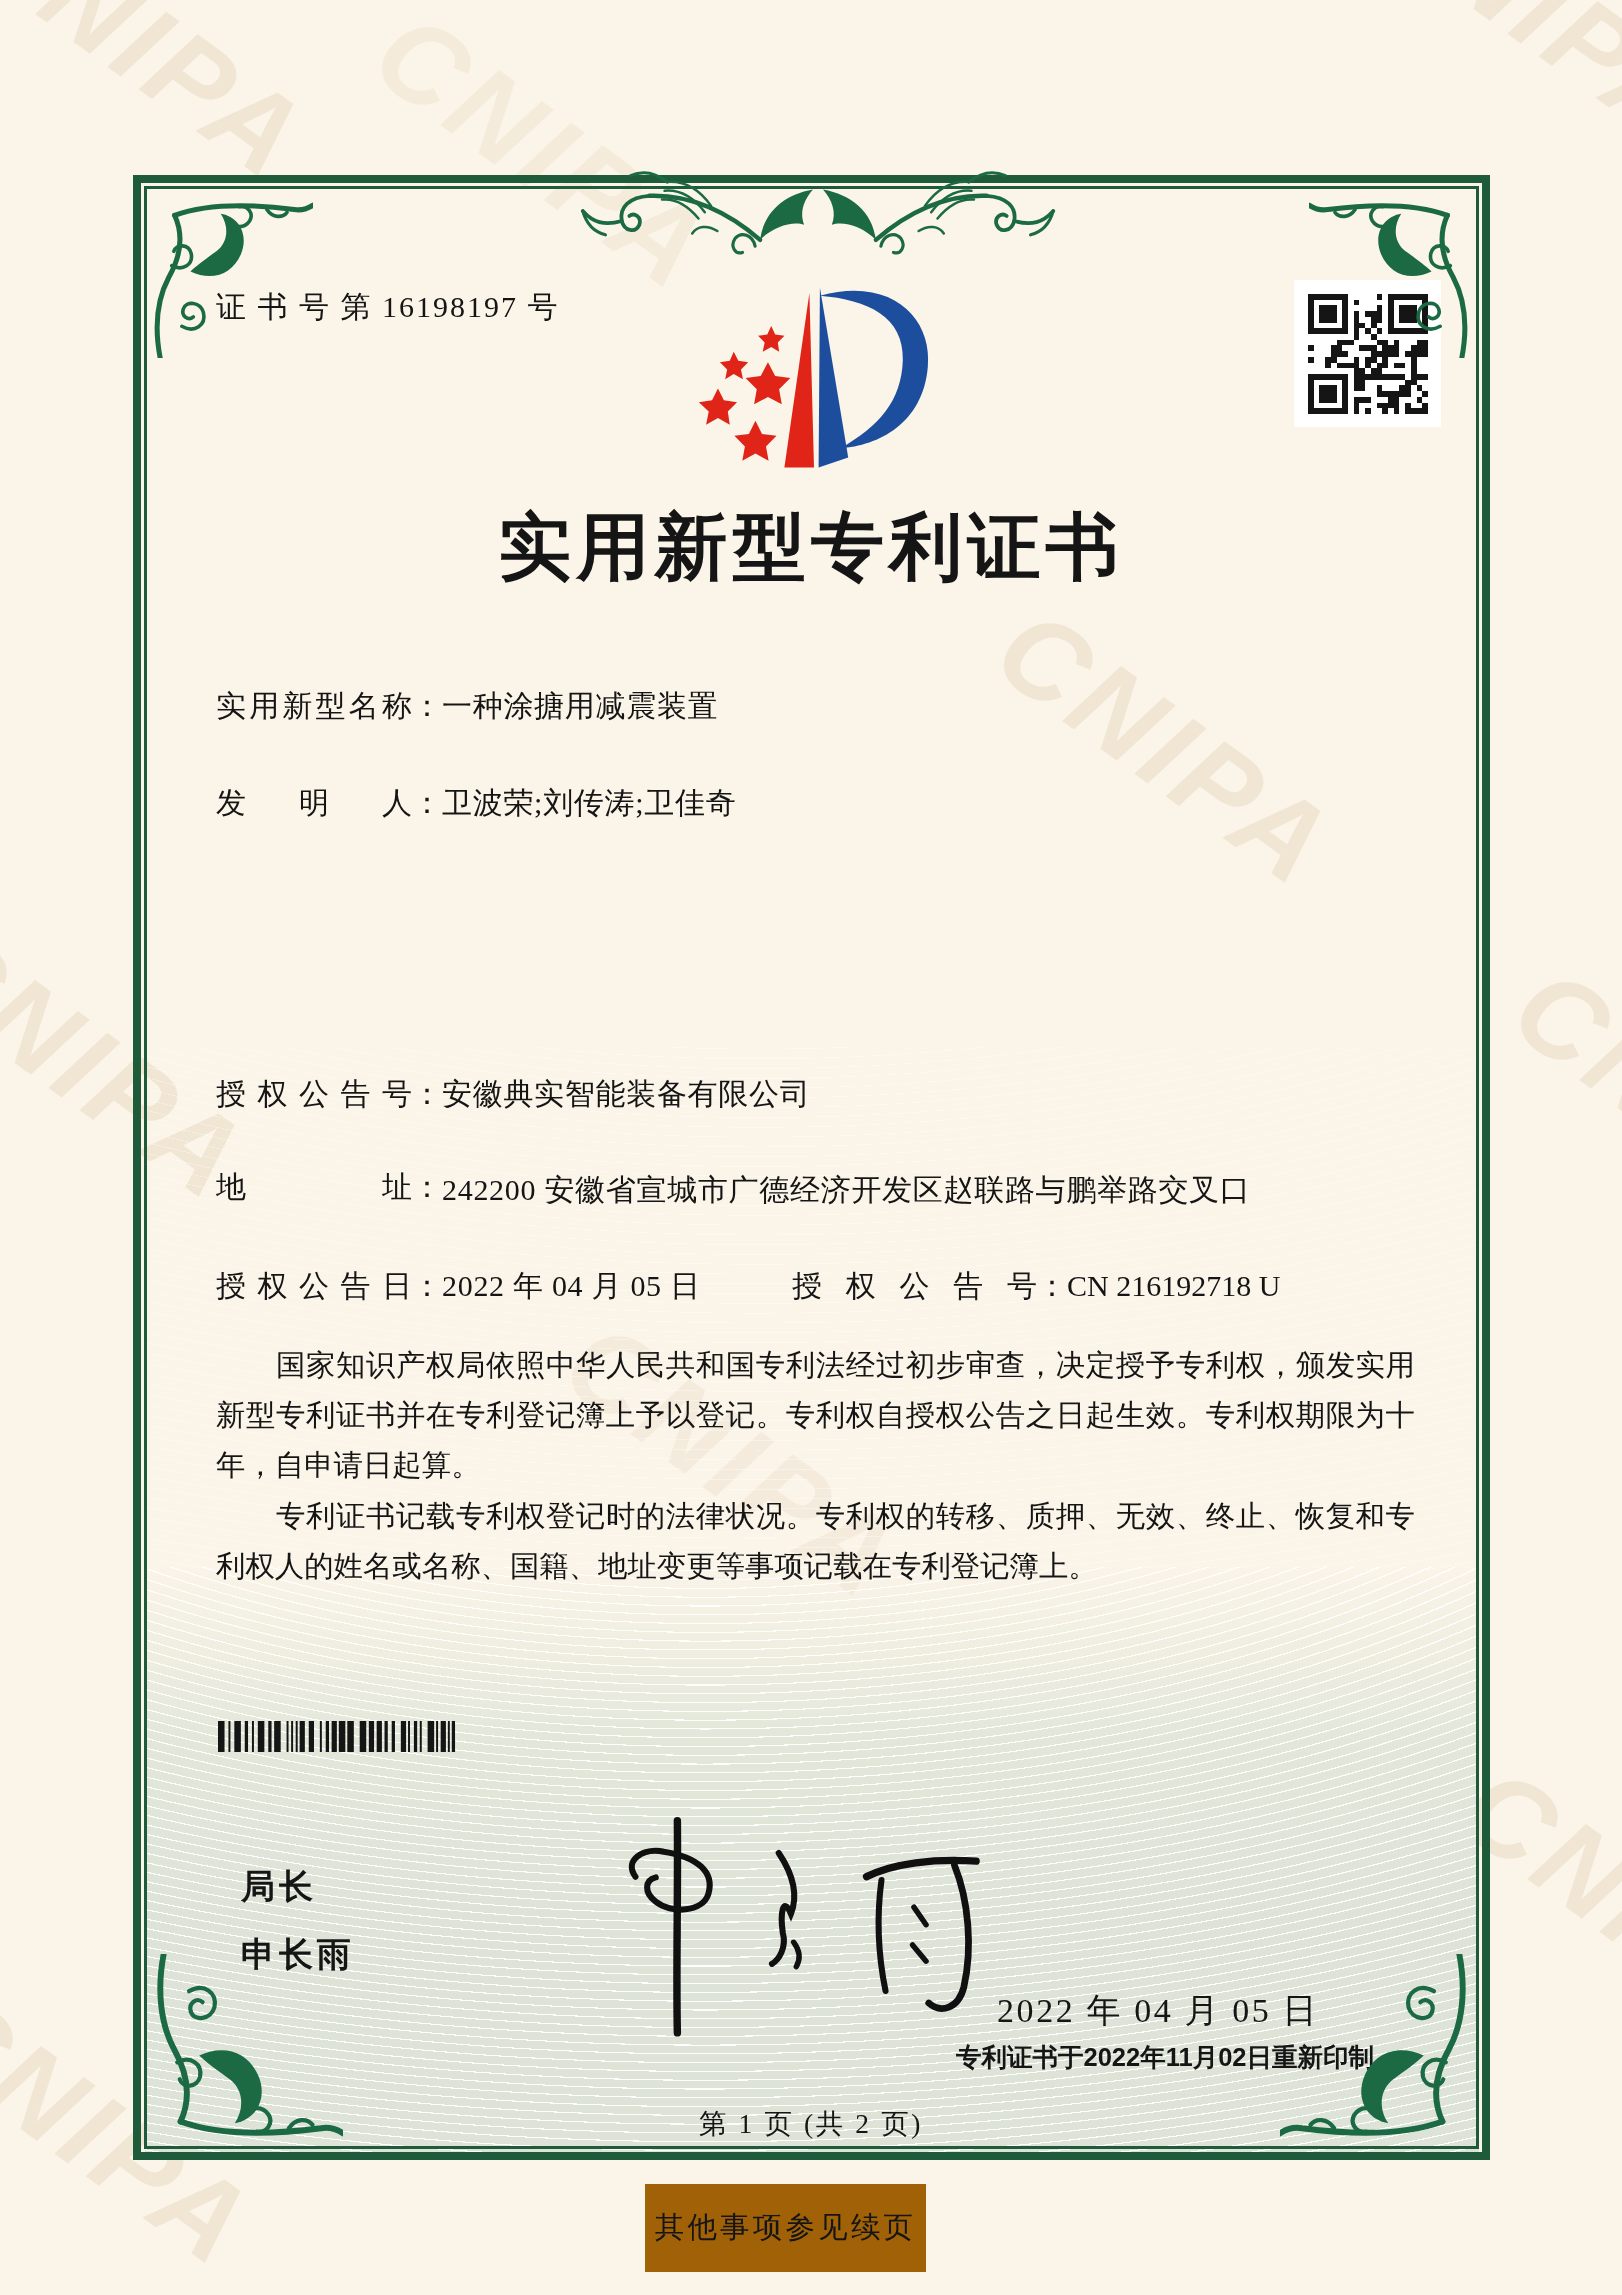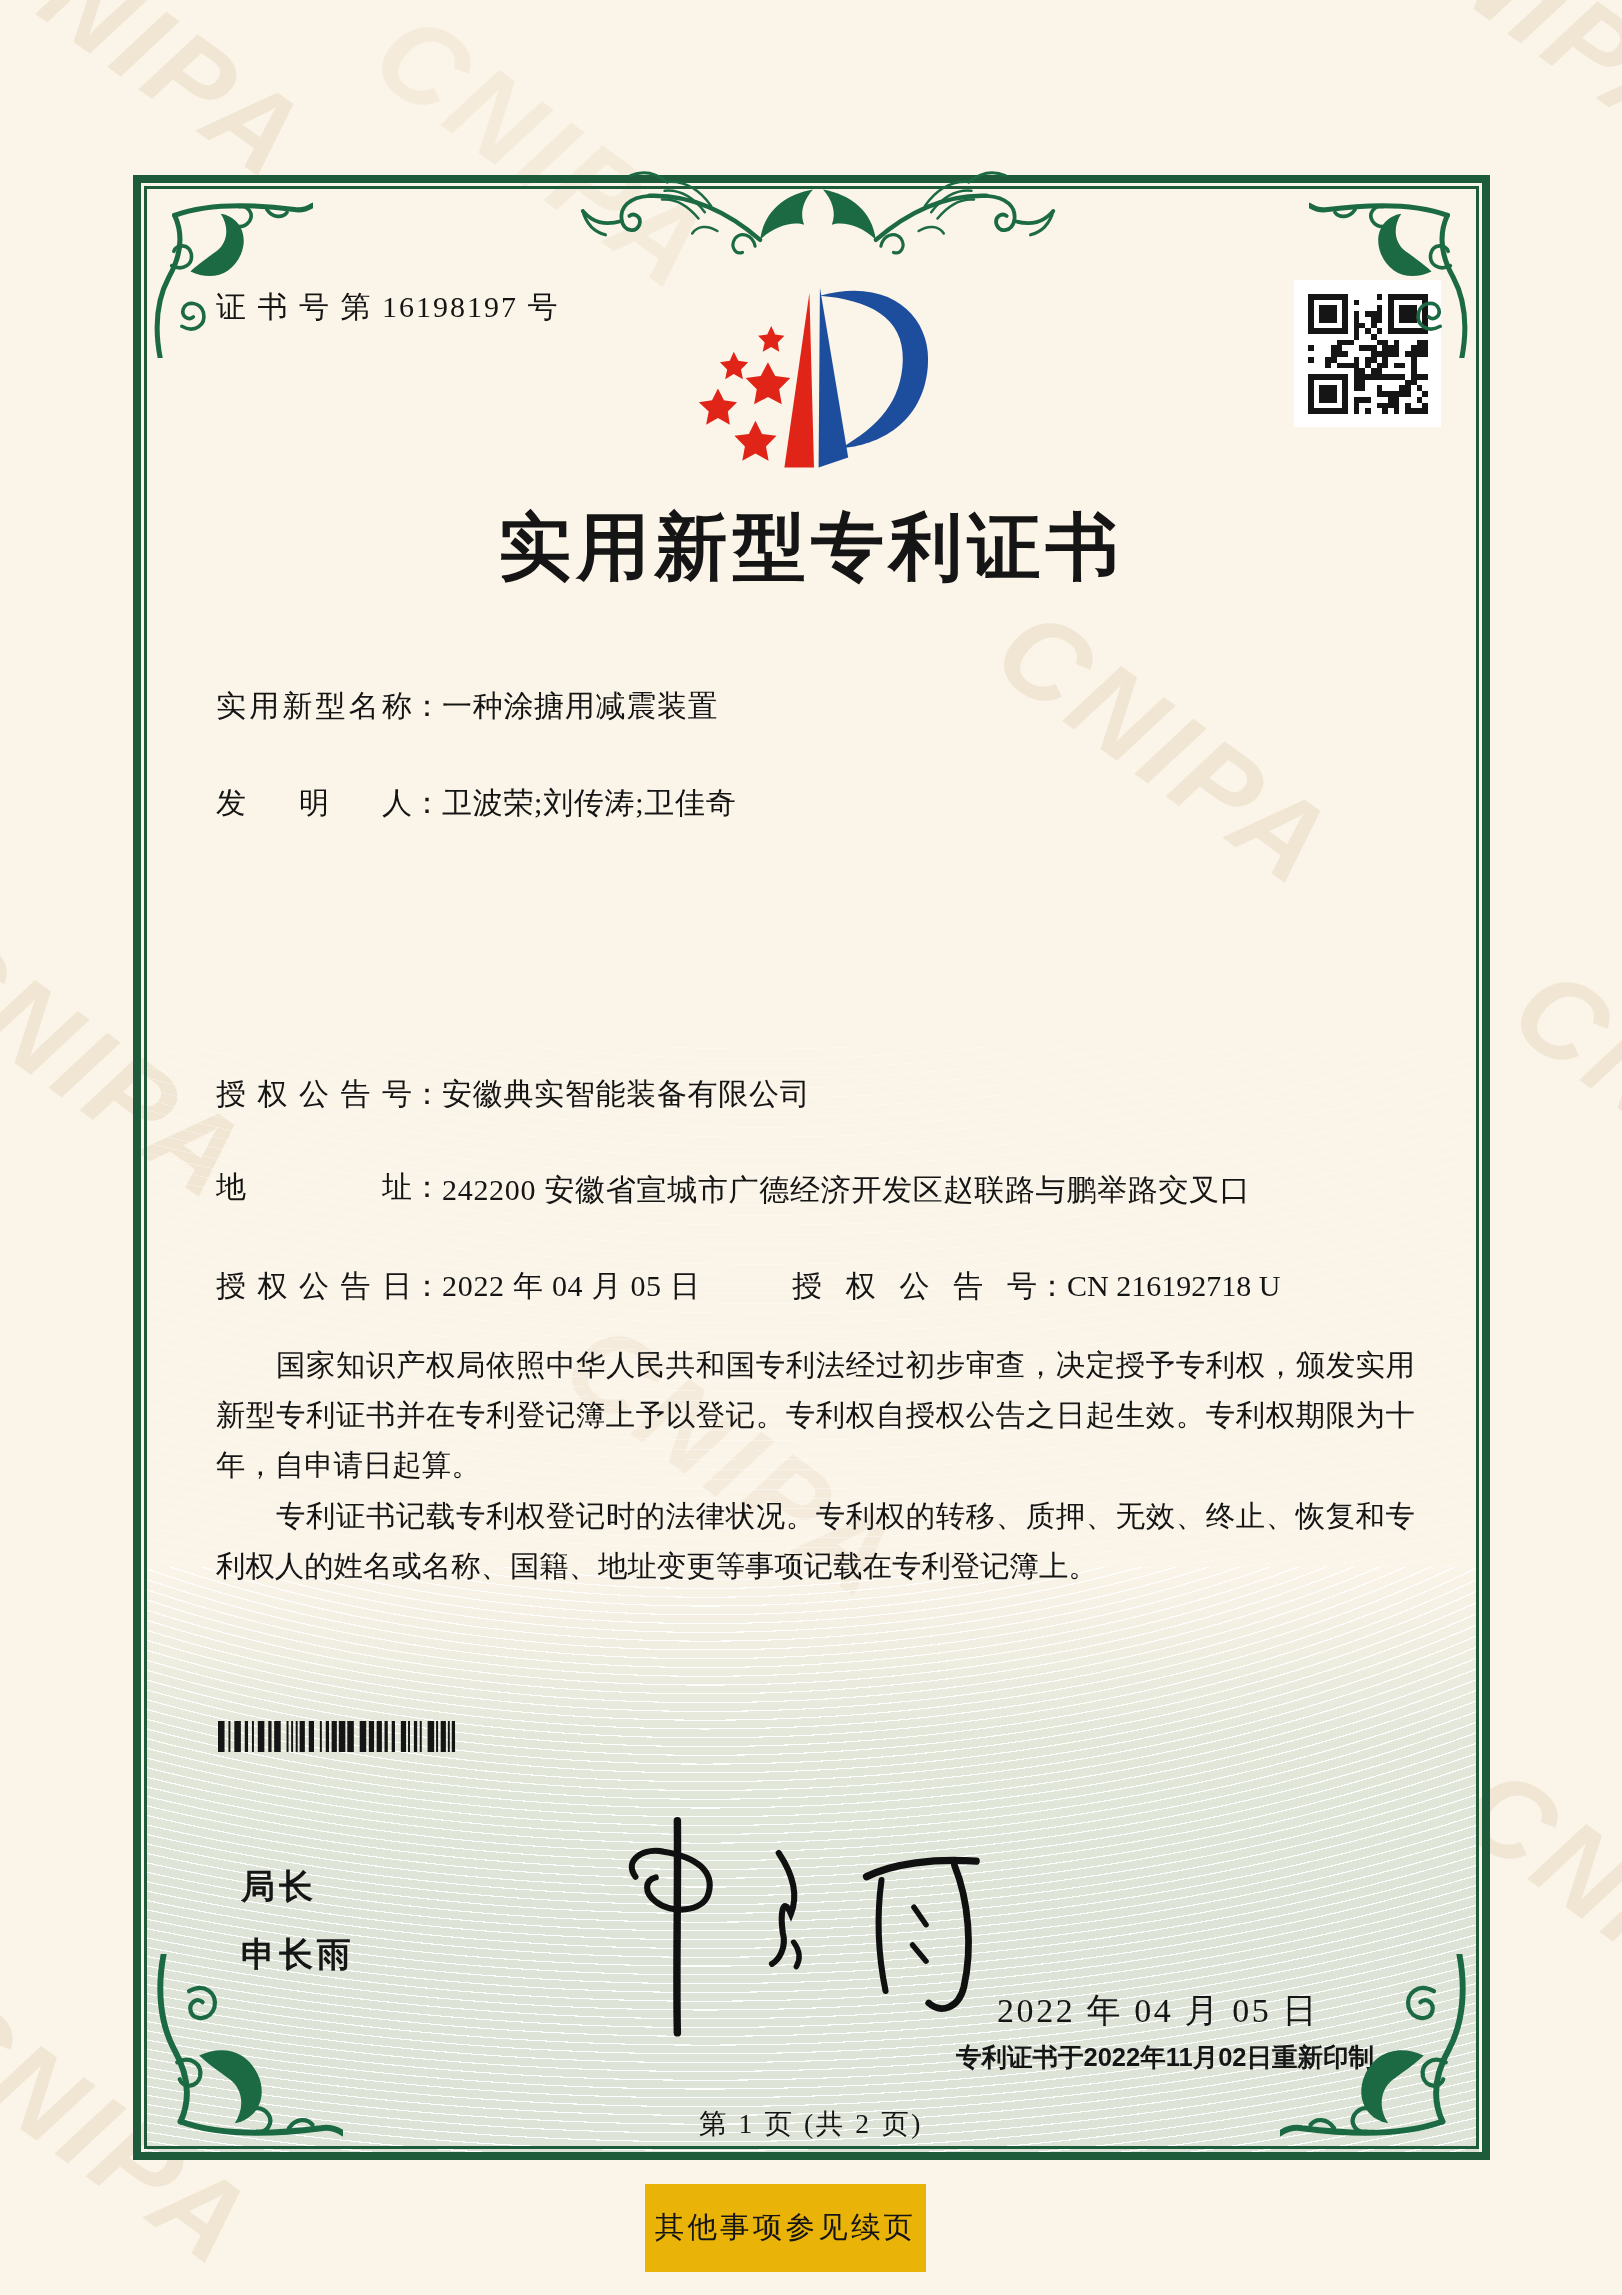--- a/index.html
+++ b/index.html
@@ -49,21 +49,21 @@
 
   .barcode{left:218px;top:1721px;width:239px;height:31px;}
   .role{left:241px;top:1864px;font-family:"Liberation Sans","DejaVu Sans",sans-serif;font-weight:700;font-size:34px;letter-spacing:3.9px;}
   .signer{left:241px;top:1932px;font-family:"Liberation Sans","DejaVu Sans",sans-serif;font-weight:700;font-size:34px;letter-spacing:3.9px;}
   .signature{left:576px;top:1811px;width:419px;height:226px;}
 
   .grant-date{left:929px;top:1988px;width:458px;text-align:center;font-size:34px;letter-spacing:2.6px;}
   .reprint{left:936px;top:2040px;width:458px;text-align:center;font-size:25.5px;font-weight:700;
     font-family:"Liberation Sans","DejaVu Sans",sans-serif;}
   .page-info{left:222px;top:2106px;width:1178px;text-align:center;font-size:27.5px;letter-spacing:2.6px;}
-  .cont-box{left:645px;top:2184px;width:281px;height:88px;background:#eab308;display:flex;align-items:center;justify-content:center;z-index:5;}
+  .cont-box{left:645px;top:2184px;width:281px;height:88px;background:#a16207;display:flex;align-items:center;justify-content:center;z-index:5;}
   .cont-box span{font-size:29.4px;letter-spacing:3.3px;color:#151515;}
 </style>
 </head>
 <body>
 
 <div class="page">
 
   <div class="watermark w1">CNIPA</div>
   <div class="watermark w2">CNIPA</div>
   <div class="watermark w3">CNIPA</div>

